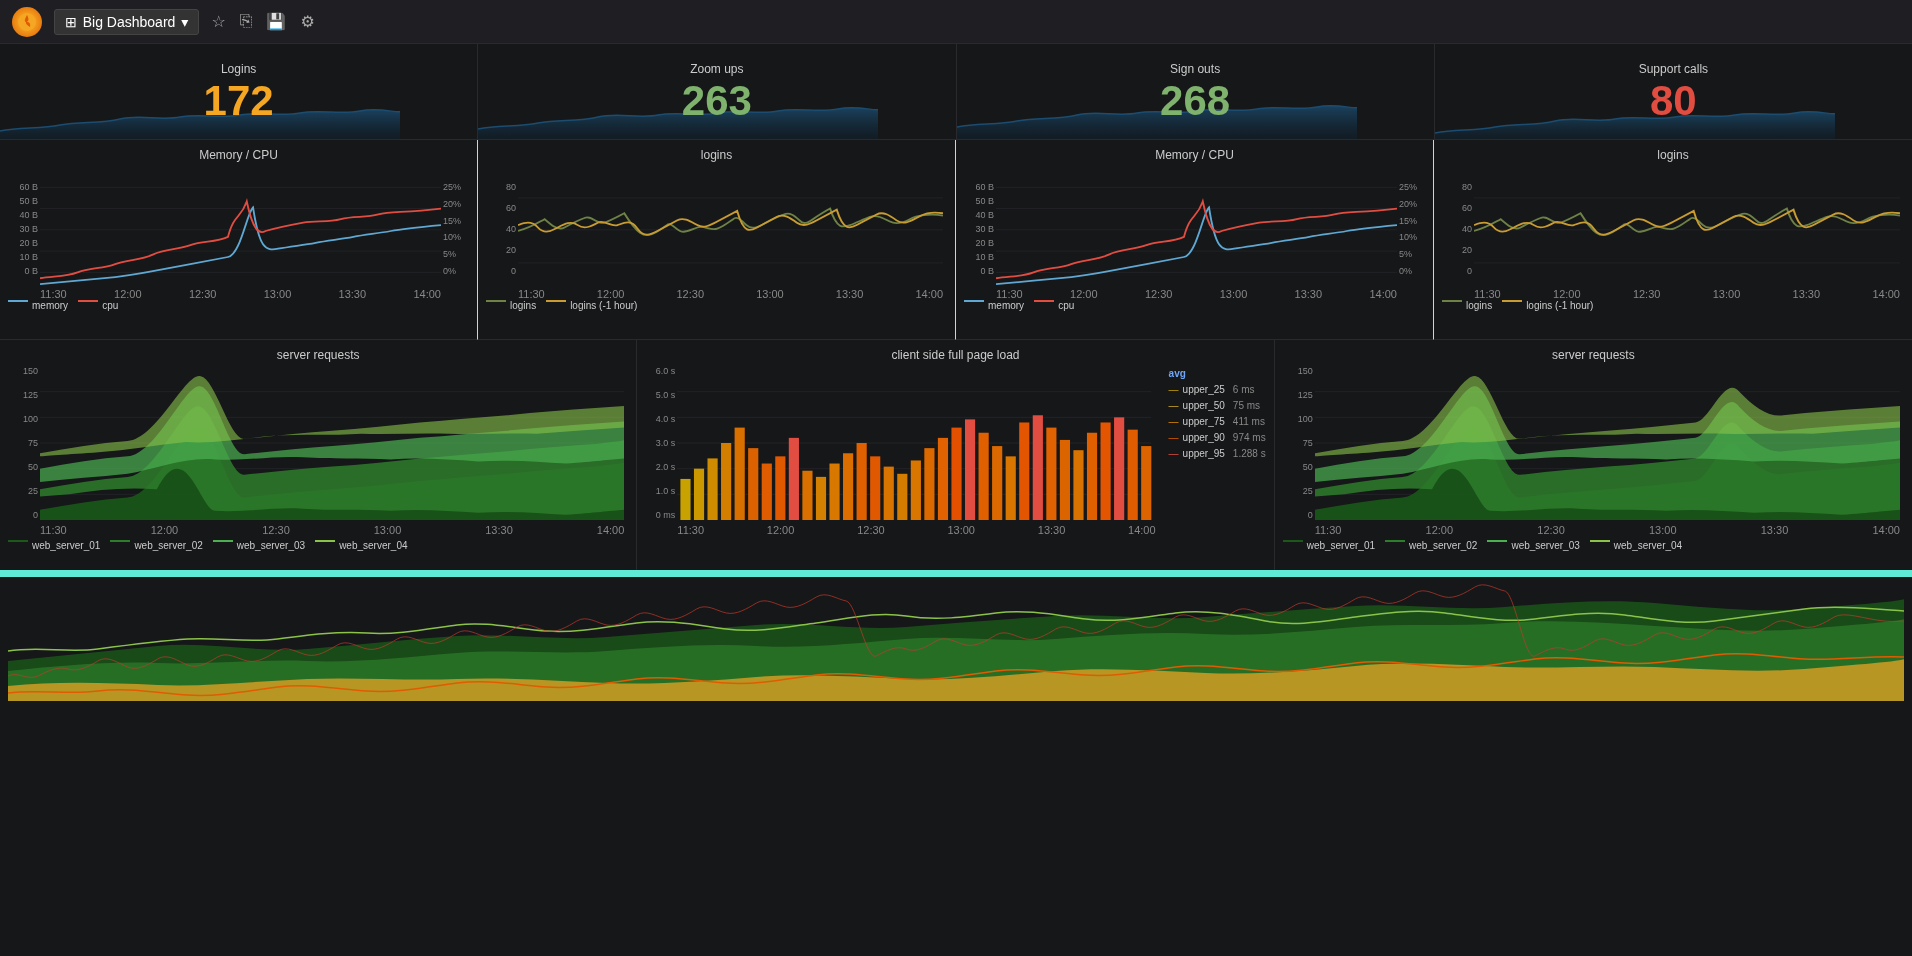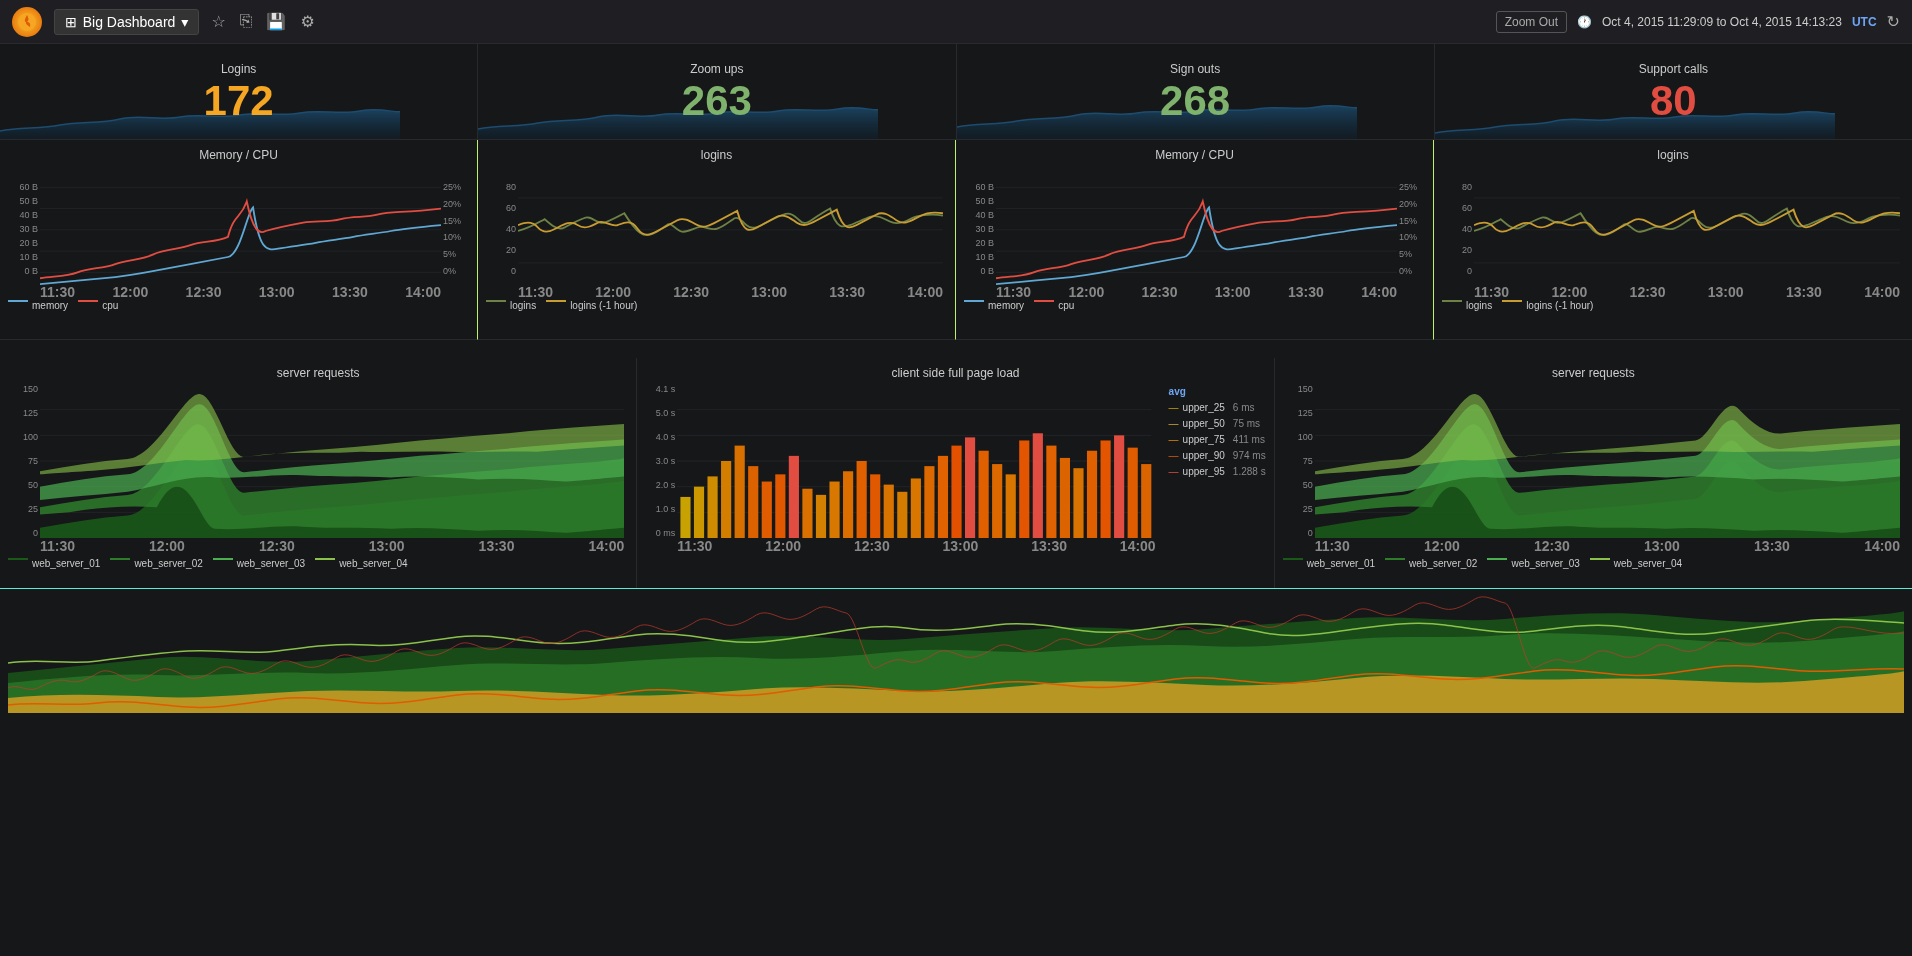--- a/index.html
+++ b/index.html
@@ -133,22 +133,21 @@
       display: flex; gap: 4px;
     }
     .legend-dot {
       width: 20px; height: 2px;
     }
 
     
     .bottom-row {
       display: grid;
       grid-template-columns: 1fr 1fr 1fr;
-      border-bottom: 1px solid #5eead4;
-      margin-top: 18px;
+      border-bottom: 7px solid #5eead4;
     }
     .bottom-panel {
       border-right: 1px solid #2a2a2e;
       padding: 8px;
       height: 230px;
     }
     .bottom-panel:last-child { border-right: none; }
 
     
     .footer-chart {
@@ -186,23 +185,22 @@
       color: #888;
       padding-left: 2px;
     }
     .x-axis {
       position: absolute;
       bottom: 0;
       left: 32px;
       right: 28px;
       display: flex;
       justify-content: space-between;
-      font-size: 14px;
+      font-size: 11px;
       color: #888;
-      font-weight: bold;
     }
 
     .grid-lines {
       stroke: #2a2a2e;
       stroke-width: 0.5;
     }
   </style>
 </head>
 <body>
 
@@ -216,27 +214,20 @@
   <div class="dashboard-title">
     <span>⊞</span>
     <span>Big Dashboard</span>
     <span>▾</span>
   </div>
   <div class="nav-icons">
     <span>☆</span>
     <span>⎘</span>
     <span>💾</span>
     <span>⚙</span>
-  </div>
-  <div class="nav-right">
-    <button class="zoom-out">Zoom Out</button>
-    <span>🕐</span>
-    <span class="time-range">Oct 4, 2015 11:29:09 to Oct 4, 2015 14:13:23</span>
-    <span class="utc-badge">UTC</span>
-    <span style="font-size:16px;cursor:pointer;">↻</span>
   </div>
 </nav>
 
 <div class="stat-row">
   <div class="stat-card">
     <div class="stat-label">Logins</div>
     <div class="stat-value orange">172</div>
     <svg class="stat-sparkline" viewBox="0 0 400 40" preserveAspectRatio="none">
       <defs>
           <linearGradient id="sg1" x1="0" x2="0" y1="0" y2="1">
@@ -538,21 +529,21 @@
           <div class="legend-dot" style="background:#8bc34a;"></div>
           <span>web_server_04</span>
         </div>
     </div>
   </div>
 
   <div class="bottom-panel">
     <div class="chart-title">client side full page load</div>
     <div style="position:relative; height:170px;">
       <div class="y-axis" style="top:0;bottom:16px;">
-        <span>4.1 s</span>
+        <span>6.0 s</span>
           <span>5.0 s</span>
           <span>4.0 s</span>
           <span>3.0 s</span>
           <span>2.0 s</span>
           <span>1.0 s</span>
           <span>0 ms</span>
       </div>
 
       <div style="position:absolute;top:0;right:0;font-size:10px;z-index:10;line-height:1.6;">
         <div style="color:#6ea6f5;font-weight:bold;">avg</div>

